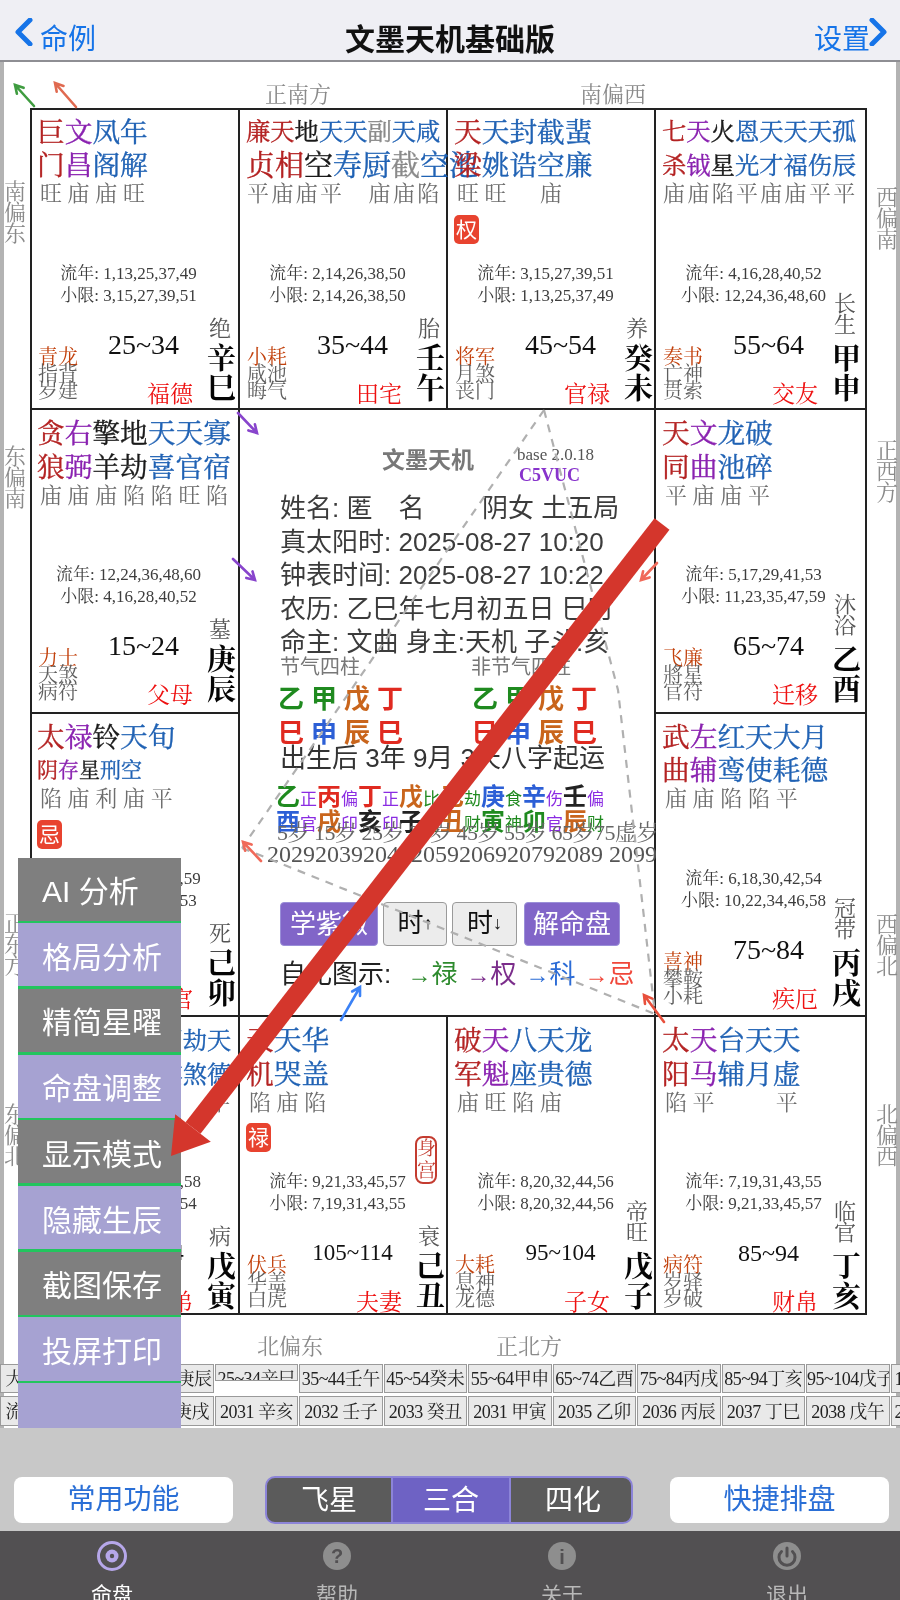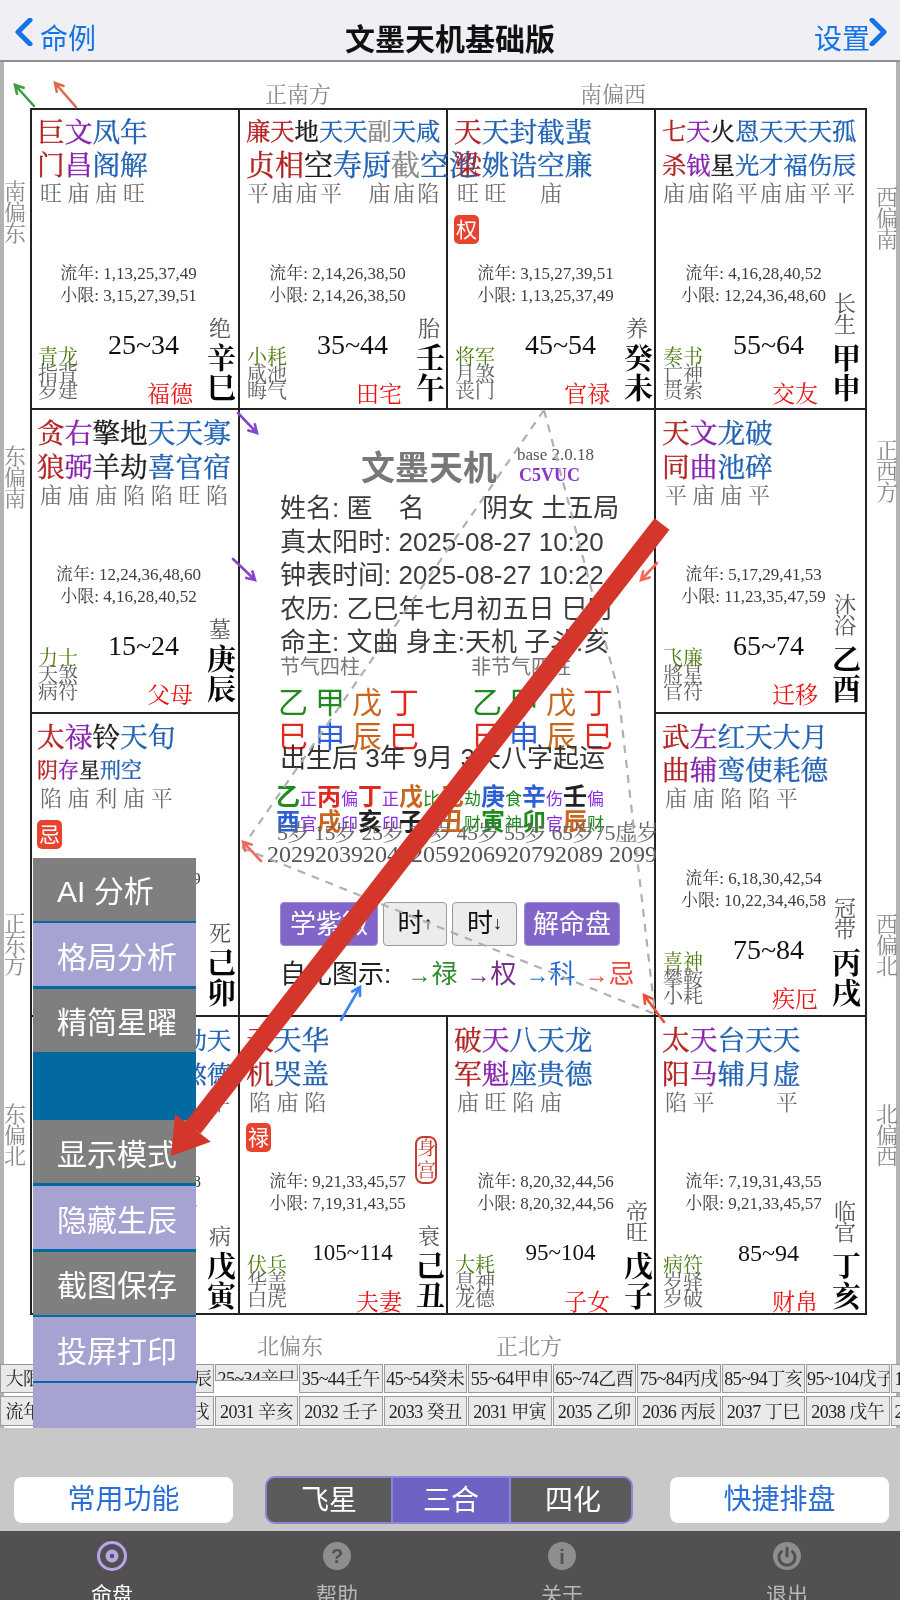--- a/index.html
+++ b/index.html
@@ -5,37 +5,37 @@
 html,body{width:900px;height:1600px;overflow:hidden;font-family:"Liberation Sans","Noto Sans CJK SC",sans-serif;background:#fff}
 .serif{font-family:"Liberation Serif","Noto Serif CJK SC",serif}
 .cell,.cell div{position:absolute}
 .cell{width:209px;height:302px;font-family:"Liberation Serif","Noto Serif CJK SC",serif}
 .s1,.s2{left:7px;white-space:nowrap;-webkit-text-stroke:0.35px currentColor}
 .br{top:75.5px;font-size:22px;line-height:22px;color:#6e6e6e;white-space:nowrap}
 .badge{left:7px;top:107px;width:25px;height:29px;background:#e8432f;color:#fff;border-radius:5px;font-size:21px;line-height:29px;text-align:center;font-family:"Liberation Sans","Noto Sans CJK SC",sans-serif}
 .shen{left:176px;top:120px;width:22px;height:48px;border:2px solid #c43c30;color:#c43c30;border-radius:8px;font-size:19px;line-height:22px;text-align:center;background:#fff}
 .ln{left:-6px;width:209px;text-align:center;font-size:17px;line-height:17px;color:#3d3d3d;white-space:nowrap}
 .sm{left:8px;top:241px;font-size:20px;line-height:17px;color:#5f5f5f;white-space:nowrap}
-.sm .t{color:#4d7c0f}
+.sm .t{color:#c2410c}
 .age{left:0;top:223px;width:227px;text-align:center;line-height:28px;color:#111}
 .stg{left:179px;width:22px;font-size:22px;line-height:22px;color:#555;text-align:center}
 .gz{left:177px;top:236px;font-size:29px;line-height:30px;font-weight:bold;color:#050505}
 .pal{left:88px;top:268px;width:104px;text-align:center;font-size:23px;color:#ee1111}
 .dirh{position:absolute;font-size:22px;color:#8a8a8a;font-family:"Liberation Serif","Noto Serif CJK SC",serif}
 .dirv{position:absolute;width:26px;font-size:22px;line-height:21px;color:#8a8a8a;text-align:center;font-family:"Liberation Serif","Noto Serif CJK SC",serif}
 .info{position:absolute;left:280px;font-size:26px;color:#3c3c3c;white-space:nowrap}
-.pl{position:absolute;font-size:30px;font-weight:normal;letter-spacing:7px;white-space:nowrap}
+.pl{position:absolute;font-size:26px;font-weight:bold;letter-spacing:7px;white-space:nowrap}
 .dyl{position:absolute;left:276px;white-space:nowrap}
 .dy1{font-size:24px;font-weight:bold}
 .dy2{font-size:17px}
 .pbtn{position:absolute;top:902px;height:44px;background:#8165c8;border:1px solid #9a8fd8;border-radius:4px;color:#fff;font-size:26px;text-align:center;line-height:42px}
 .gbtn{position:absolute;top:902px;height:44px;background:#ececec;border:1.5px solid #9a9a9a;border-radius:4px;color:#111;font-size:26px;text-align:center;line-height:40px}
 .ar{font-size:24px;margin-left:9px}
 .ovl{position:absolute;left:0;top:0;z-index:20;pointer-events:none}
-.menu{position:absolute;left:33px;top:857.5px;width:163px;height:570.5px;background:#0369a1;z-index:30}
+.menu{position:absolute;left:18px;top:857.5px;width:163px;height:570.5px;background:#22c55e;z-index:30}
 .mg,.mp{position:absolute;left:0;width:163px;color:#fff;font-size:30px;padding-left:24px;display:flex;align-items:center}
 .mg{background:#7f7f7f}
 .mp{background:#a6a2d2}
 .tc{position:absolute;background:#e9e9e9;border:1px solid #9a9a9a;font-size:18px;letter-spacing:-0.5px;text-align:center;color:#222;font-family:"Liberation Serif","Noto Serif CJK SC",serif;white-space:nowrap;overflow:hidden}
 .wbtn{position:absolute;height:46px;background:#fff;border-radius:8px;color:#2a6fd6;font-size:28px;text-align:center;line-height:46px}
 .tab{position:absolute;top:1539px;width:120px;text-align:center}
 .tab svg{display:inline-block}
 .tl{font-size:21px;color:#b9b9b9;margin-top:1px}
 </style></head>
 <body>
@@ -402,21 +402,21 @@
 
 <path d="M657,563 L641,580 M643.1,571.2 L641,580 L649.6,577.4" stroke="#f06a5a" stroke-width="2.6" fill="none" stroke-linecap="round"></path>
 
 <path d="M261,861 L243,842 M251.6,844.6 L243,842 L245.1,850.8" stroke="#f06a5a" stroke-width="2.6" fill="none" stroke-linecap="round"></path>
 
 <path d="M664,1022 L644,995 M652.3,998.6 L644,995 L645.0,1003.9" stroke="#e8503c" stroke-width="2.6" fill="none" stroke-linecap="round"></path>
 
 <path d="M341,1020 L360,987 M360.0,996.0 L360,987 L352.2,991.5" stroke="#3b82f6" stroke-width="2.6" fill="none" stroke-linecap="round"></path>
 </svg>
 
-<div style="position:absolute;left:361px;top:441px;font-size:34px;font-weight:bold;color:#787878">文墨天机</div>
+<div style="position:absolute;left:382px;top:441px;font-size:23px;font-weight:bold;color:#787878">文墨天机</div>
 
 <div class="serif" style="position:absolute;left:517px;top:445px;font-size:17px;color:#555">base 2.0.18</div>
 
 <div class="serif" style="position:absolute;left:519px;top:465px;font-size:18px;font-weight:bold;color:#8833cc">C5VUC</div>
 
 <div class="info" style="top:487px">姓名: 匿　名</div>
 
 <div class="info" style="top:487px;left:482px">阴女 土五局</div>
 
 <div class="info" style="top:520.5px">真太阳时: 2025-08-27 10:20</div>
@@ -494,20 +494,21 @@
 <div class="tc" style="left:890.5px;top:1396px;width:10.5px;height:30px;line-height:30px;text-align:left;padding-left:3px">2039 己未</div>
 
 <div class="menu">
 
 <div class="mg" style="top:0.0px;height:63.2px">AI 分析</div>
 
 <div class="mp" style="top:65.7px;height:63.2px">格局分析</div>
 
 <div class="mg" style="top:131.4px;height:63.2px">精简星曜</div>
 
+<div class="mp" style="top:197.1px;height:63.2px">命盘调整</div>
 
 <div class="mg" style="top:262.8px;height:63.2px">显示模式</div>
 
 <div class="mp" style="top:328.5px;height:63.2px">隐藏生辰</div>
 
 <div class="mg" style="top:394.2px;height:63.2px">截图保存</div>
 
 <div class="mp" style="top:459.9px;height:63.2px">投屏打印</div>
 
 <div class="mp" style="top:525.6px;height:45px"></div>

